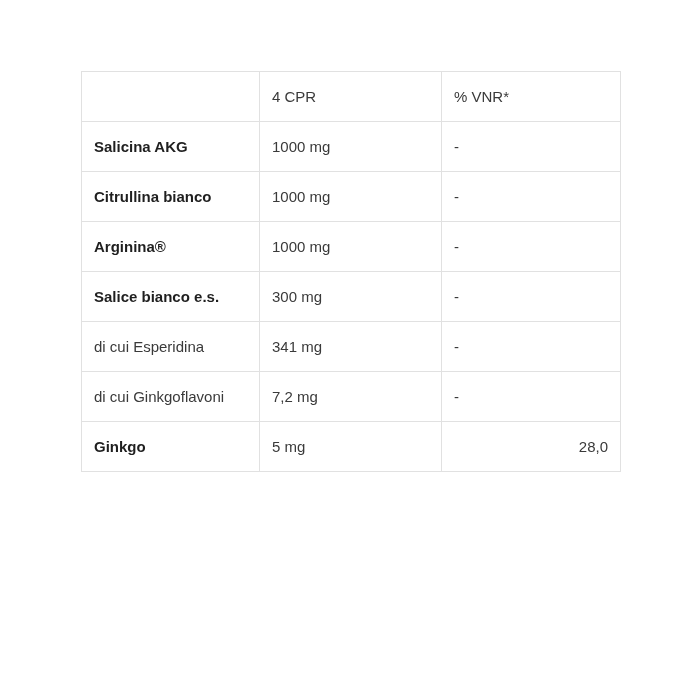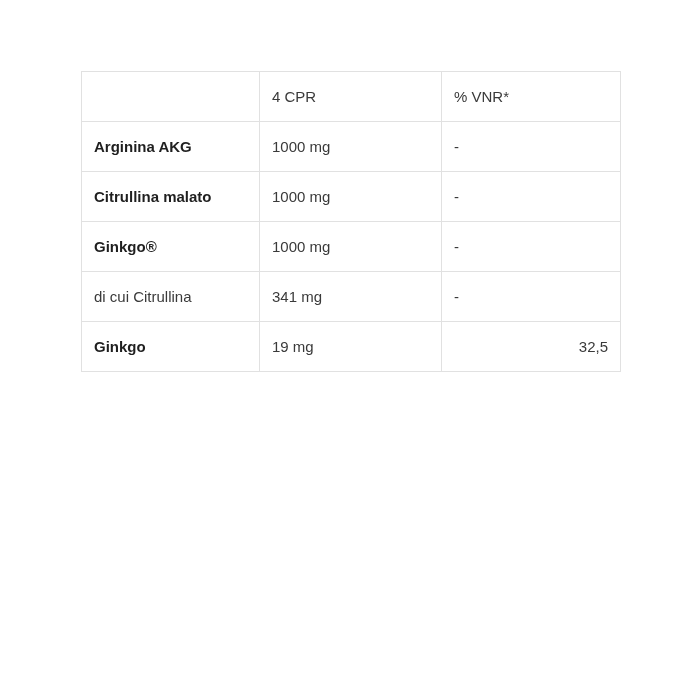--- a/index.html
+++ b/index.html
@@ -68,48 +68,58 @@
     </colgroup>
     <thead>
       <tr>
         <th></th>
         <th>4 CPR</th>
         <th>% VNR*</th>
       </tr>
     </thead>
     <tbody>
   <tr>
-    <td class="bold">Arginina AKG</td>
+    <td class="bold">Salicina AKG</td>
     <td>1000 mg</td>
     <td>-</td>
   </tr>
 
   <tr>
-    <td class="bold">Citrullina malato</td>
+    <td class="bold">Citrullina bianco</td>
     <td>1000 mg</td>
     <td>-</td>
   </tr>
 
   <tr>
-    <td class="bold">Ginkgo®</td>
+    <td class="bold">Arginina®</td>
     <td>1000 mg</td>
     <td>-</td>
   </tr>
 
-
-
-
   <tr>
-    <td>di cui Citrullina</td>
-    <td>341 mg</td>
+    <td class="bold">Salice bianco e.s.</td>
+    <td>300 mg</td>
     <td>-</td>
   </tr>
 
 
 
   <tr>
+    <td>di cui Esperidina</td>
+    <td>341 mg</td>
+    <td>-</td>
+  </tr>
+
+
+  <tr>
+    <td>di cui Ginkgoflavoni</td>
+    <td>7,2 mg</td>
+    <td>-</td>
+  </tr>
+
+  <tr>
     <td class="bold">Ginkgo</td>
-    <td>19 mg</td>
-    <td class="right">32,5</td>
+    <td>5 mg</td>
+    <td class="right">28,0</td>
   </tr>
 </tbody>
   </table>
 </div>
 
 </body></html>

